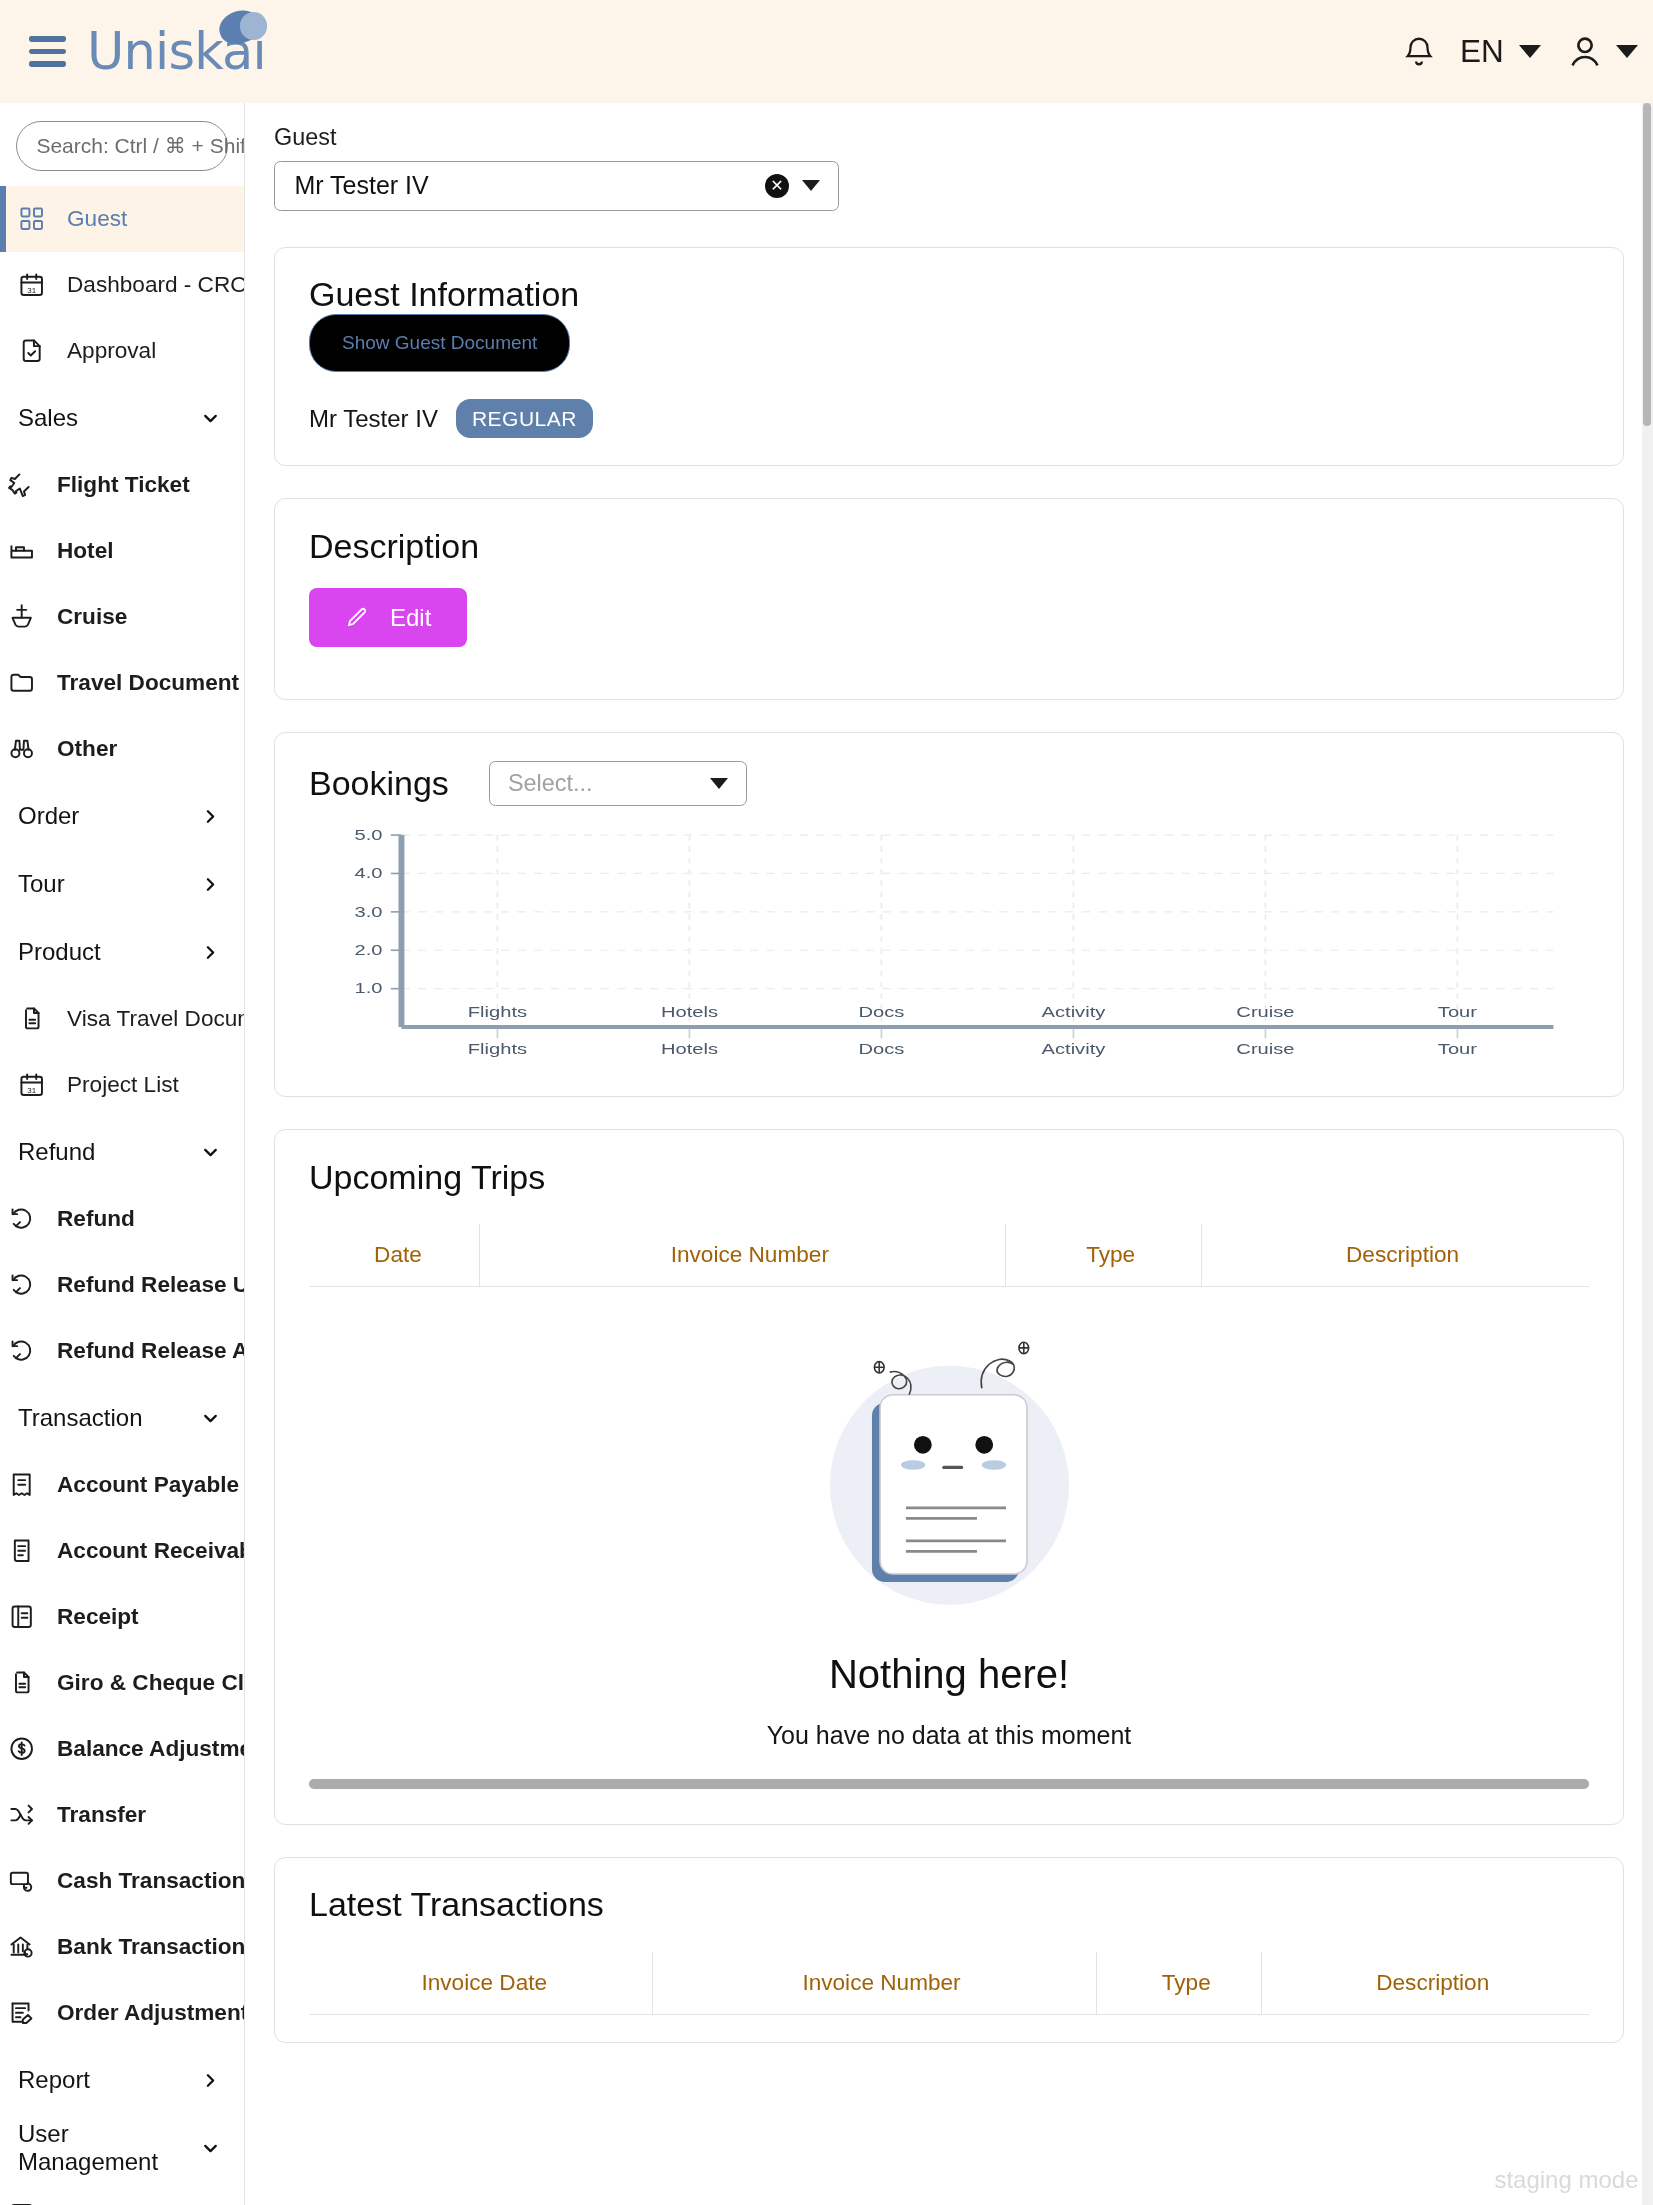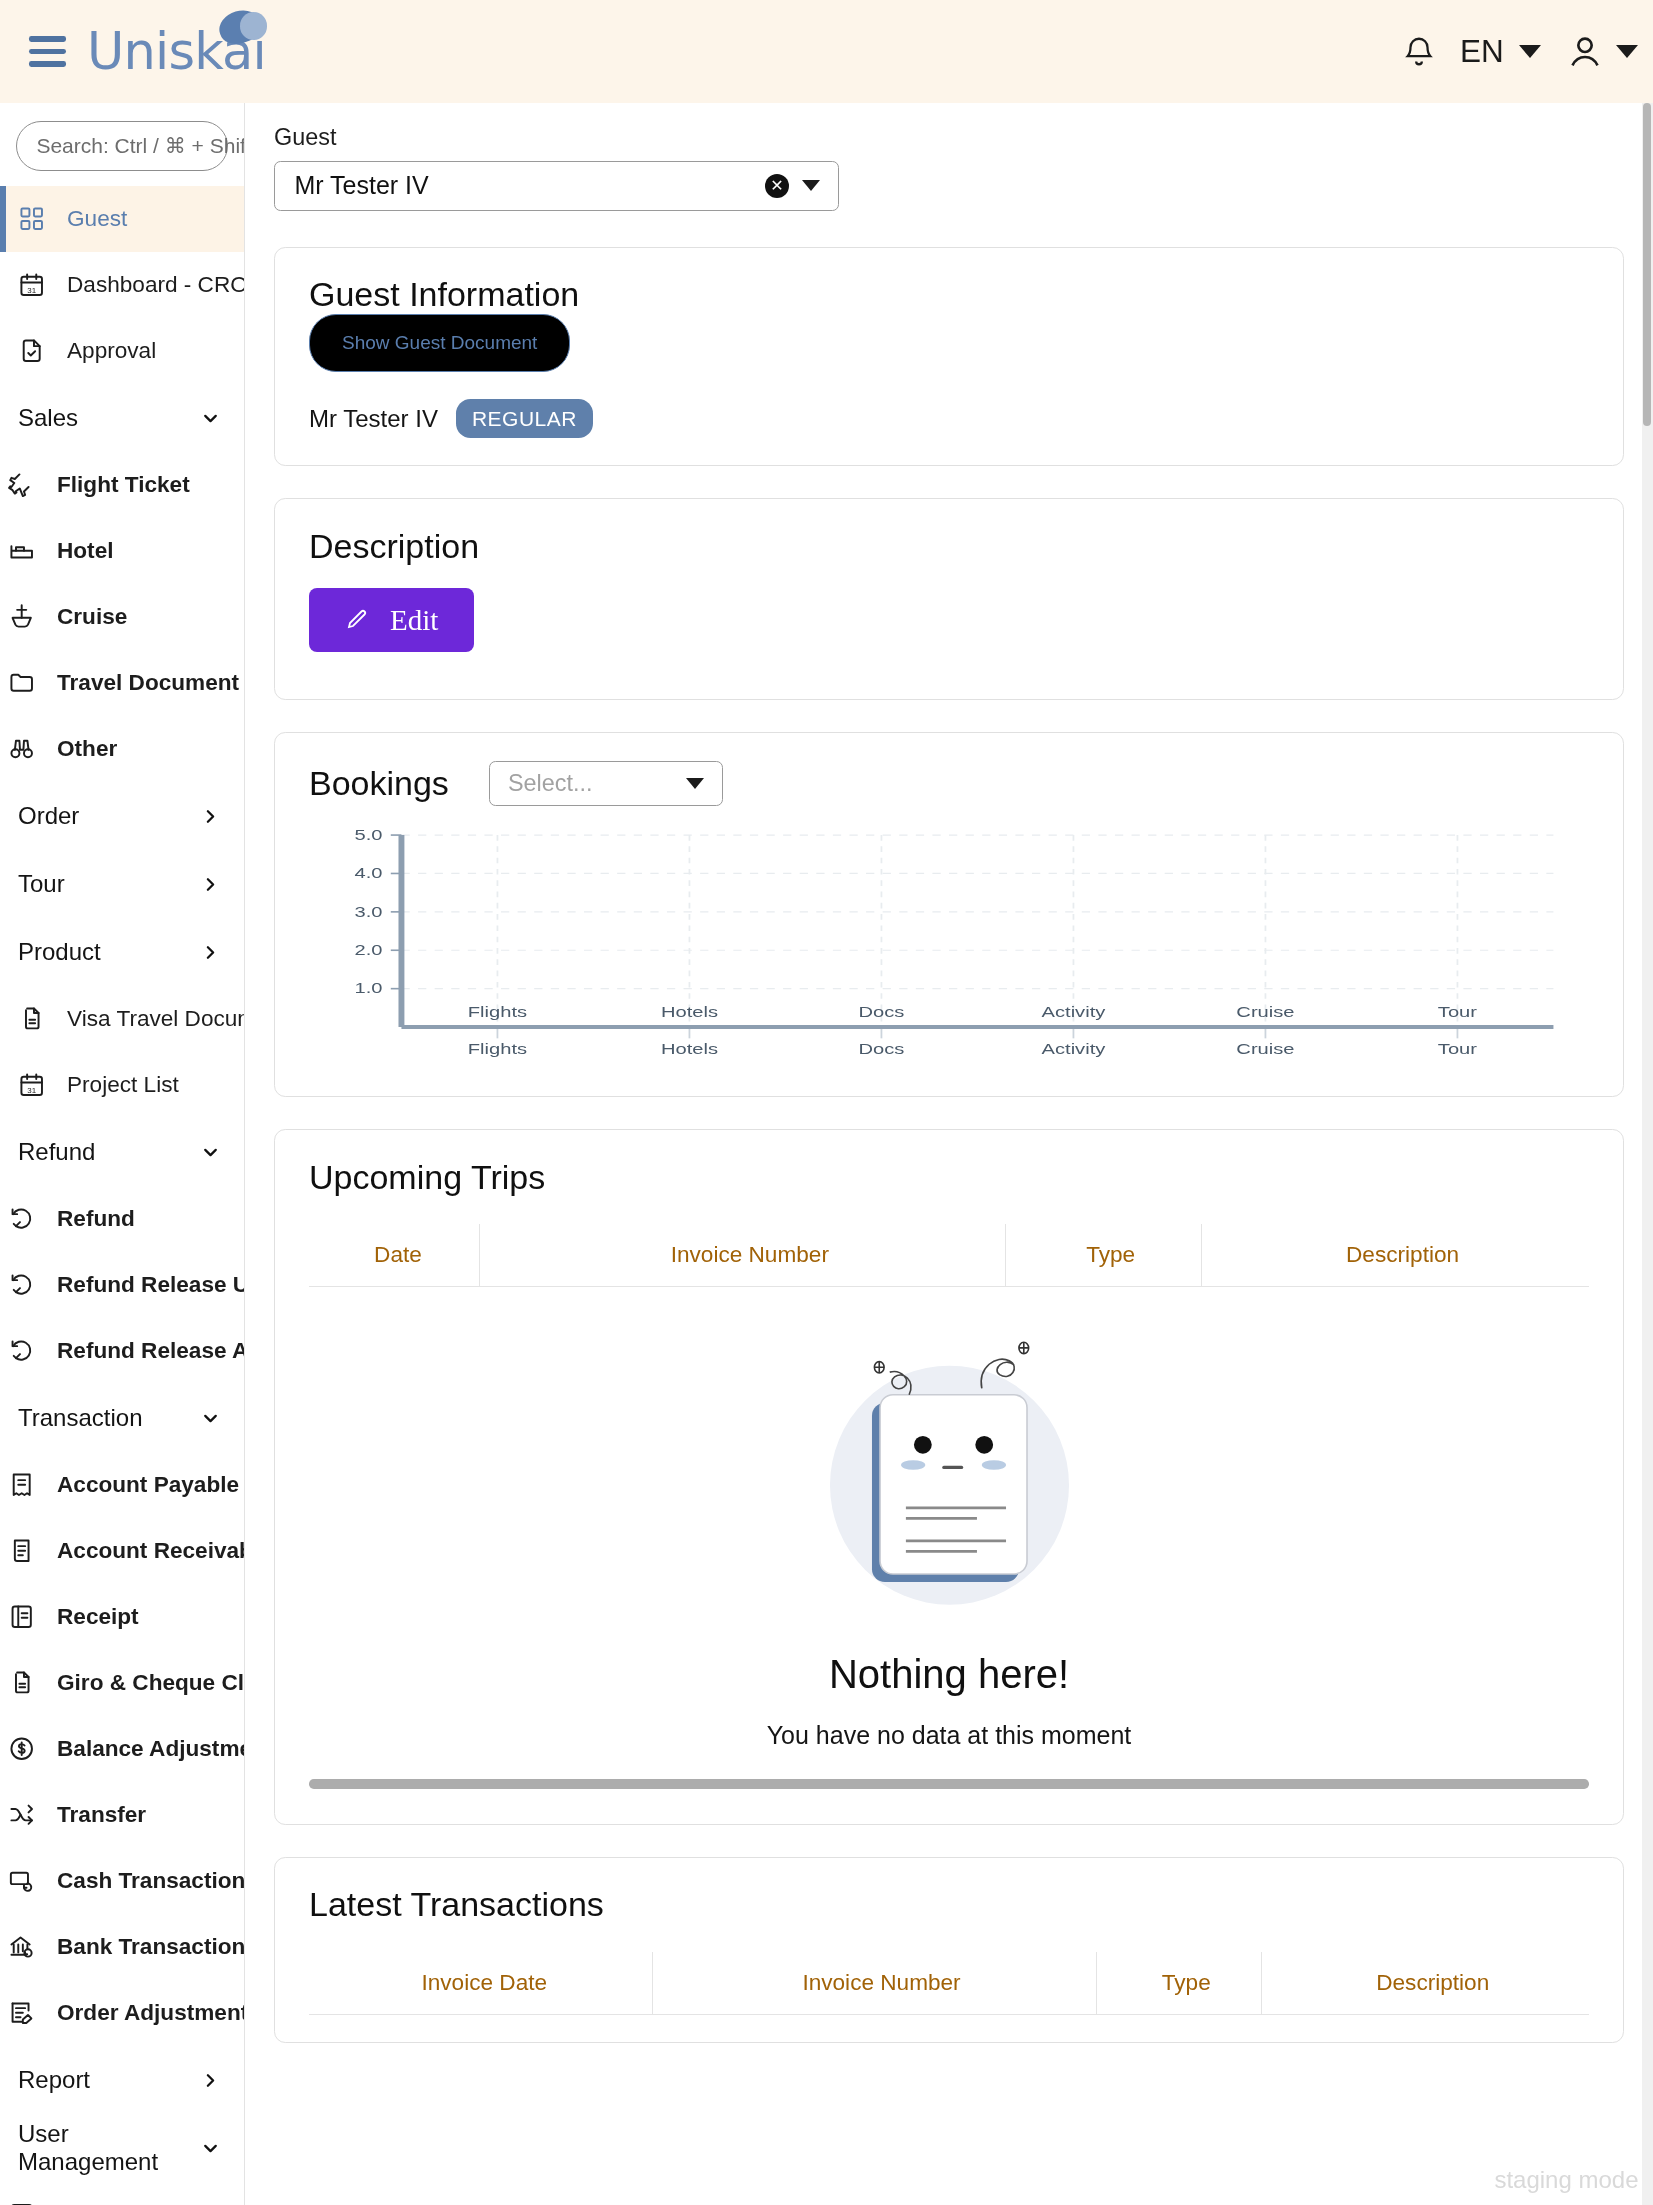--- a/index.html
+++ b/index.html
@@ -107,31 +107,31 @@
     font-family: "Liberation Sans", sans-serif; white-space: nowrap;
   }
   .guest-line { display: flex; align-items: center; gap: 18px; margin-top: 27.4px; }
   .guest-name { font-size: 24px; color: #141414; }
   .badge {
     background: #5f80ab; color: #fff; font-size: 21px; letter-spacing: 0.5px;
     border-radius: 14.5px; padding: 7.3px 16px;
   }
   .card.desc { min-height: 202px; }
   .primary-btn {
-    margin-top: 22.6px; background: #6d28d9; color: #fff; border: none;
-    border-radius: 8px; padding: 15.3px 36px; font-size: 29px; cursor: pointer;
+    margin-top: 22.6px; background: #d946ef; color: #fff; border: none;
+    border-radius: 8px; padding: 15.3px 36px; font-size: 24px; cursor: pointer;
     display: inline-flex; align-items: center; gap: 21px;
-    font-family: Liberation Serif, serif;
+    font-family: Liberation Sans, sans-serif;
   }
   .primary-btn svg { width: 24px; height: 24px; }
 
   
   .book-head { display: flex; align-items: center; gap: 40px; }
   .mini-select {
-    width: 234px; height: 45px; border: 1.6px solid #9a9a9a; border-radius: 6.5px;
+    width: 258px; height: 45px; border: 1.6px solid #9a9a9a; border-radius: 6.5px;
     display: flex; align-items: center; justify-content: space-between;
     padding: 0 18px; font-size: 23.4px; color: #a2a2a2; cursor: pointer;
   }
   .chart-area { margin-top: 21px; height: 242px; position: relative; }
 
   
   .tbl { width: 100%; border-collapse: collapse; margin-top: 27.4px; }
   .tbl th {
     text-align: center; font-size: 22.6px; font-weight: 400; color: #a16207;
     padding: 18px 0 18px 14.5px; border-bottom: 1.6px solid #e4e4e4; border-right: 1.6px solid #e4e4e4;

